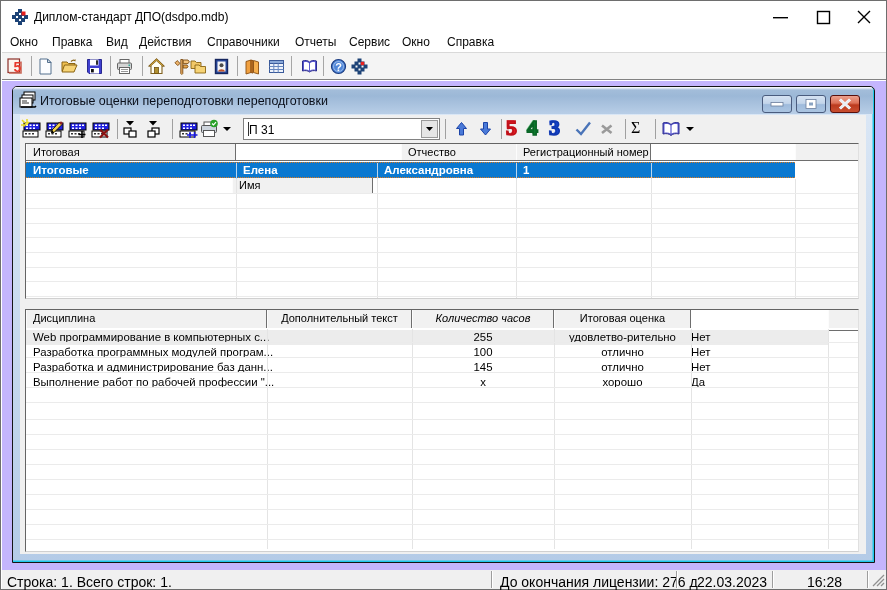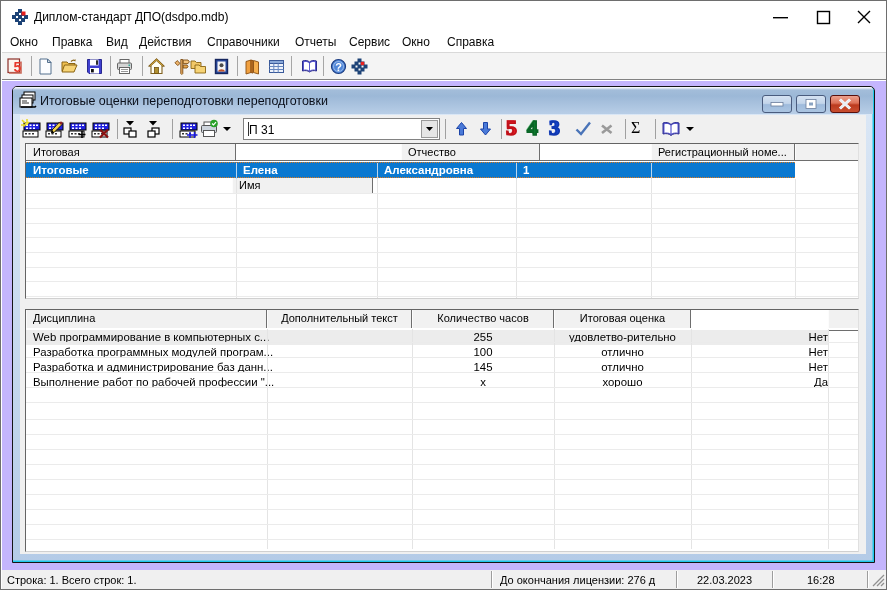--- a/index.html
+++ b/index.html
@@ -48,41 +48,41 @@
 .msep { position:absolute; top:4px; width:1px; height:20px; background:#a0a0a0; }
 .d543 { top:0px; font-size:22px; font-weight:bold; font-family:"Liberation Serif",serif; }
 
 
 #combo { position:absolute; left:223px; top:3px; width:197px; height:22px; background:#fff;
   border:1px solid #828282; }
 .g2row { position:absolute; left:0; width:802px; height:15px; font-size:11.4px; color:#000; white-space:nowrap; }
 .g2row .c1 { position:absolute; left:7px; top:1px; }
 .g2row .c2 { position:absolute; left:386px; width:142px; top:1px; text-align:center; }
 .g2row .c3 { position:absolute; left:528px; width:137px; top:1px; text-align:center; }
-.g2row .c4 { position:absolute; left:665px; width:137px; top:1px; text-align:right; }
+.g2row .c4 { position:absolute; left:665px; width:137px; top:1px; text-align:left; }
 #combo-text { position:absolute; left:5px; top:4px; font-size:12px; color:#000; }
 #combo-btn { position:absolute; right:1px; top:1px; width:17px; height:18px; background:#e6e6e6;
   border:1px solid #9a9a9a; }
 
 
 .gridbox { position:absolute; left:5px; width:834px; background:#fff;
   border-top:1px solid #646464; border-left:1px solid #646464;
   border-right:1px solid #e0e0e0; border-bottom:1px solid #d0d0d0; }
 #grid1 { top:28px; height:156px; }
 #grid2 { top:194px; height:243px; }
 .hdrcell { position:absolute; top:0; background:#f1f1f1; color:#000; font-size:11px; white-space:nowrap; overflow:hidden;
   border-right:1px solid #6e6e6e; box-shadow:inset 1px 0 0 #fcfcfc; }
 .gline-v { position:absolute; width:1px; background:#e4e4e4; }
 .gline-h { position:absolute; height:1px; background:#ebebeb; }
 
 
 #statusbar { position:absolute; left:1px; top:569px; width:884px; height:19px; background:#f0f0f0; }
 .spanel-sep { position:absolute; top:1px; height:17px; width:2px;
   border-left:1px solid #9d9d9d; border-right:1px solid #fff; }
-.stext { position:absolute; top:4px; font-size:11px; color:#000; white-space:nowrap; }
+.stext { position:absolute; top:4px; font-size:14px; color:#000; white-space:nowrap; }
 </style>
 </head>
 <body>
 <div id="win">
 
   <div id="titlebar">
     <svg class="abs" style="left:10px; top:7px;" width="17" height="17" viewBox="0 0 17 17">
       <g fill="#1d4377">
         <rect x="6" y="0" width="4" height="4"></rect>
         <rect x="3" y="3" width="4" height="4"></rect>
@@ -375,22 +375,22 @@
       <div class="gridbox" id="grid1">
         <div class="hdrcell" style="left:0; width:210px; height:17px;">
               <span style="position:absolute; left:7px; top:2px;">Итоговая</span>
             </div>
         <div class="hdrcell" style="left:206px; width:141px; height:17px;margin-top:33px;">
               <span style="position:absolute; left:7px; top:2px;">Имя</span>
             </div>
         <div class="hdrcell" style="left:351px; width:139px; height:17px;margin-left:24px;">
               <span style="position:absolute; left:7px; top:2px;">Отчество</span>
             </div>
-        <div class="hdrcell" style="left:625px; width:144px; height:17px;">
-              <span style="position:absolute; left:7px; top:2px;">Регистрационный номе...</span>
+        <div class="hdrcell" style="left:490px; width:135px; height:17px;">
+              <span style="position:absolute; left:7px; top:2px;">Регистрационный номер</span>
             </div>
         <div class="hdrcell" style="left:769px; width:63px; height:17px; border-right:none;"></div>
         <div style="position:absolute; left:0; top:16px; width:832px; height:1px; background:#6e6e6e;"></div>
 
         <div style="position:absolute; left:0; top:18px; width:769px; height:16px; background:#0a78d0;
              border-top:1px dotted #e07818; border-bottom:1px dotted #e07818;">
           <span style="position:absolute; left:7px; top:1px; font-size:11.5px; font-weight:bold; color:#fff;">Итоговые</span>
           <span style="position:absolute; left:217px; top:1px; font-size:11.5px; font-weight:bold; color:#fff;">Елена</span>
           <span style="position:absolute; left:358px; top:1px; font-size:11.5px; font-weight:bold; color:#fff;">Александровна</span>
           <span style="position:absolute; left:497px; top:1px; font-size:11.5px; font-weight:bold; color:#fff;">1</span>
@@ -415,21 +415,21 @@
         <div class="gline-h" style="left:0; top:152px; width:832px;"></div>
       </div>
 
       <div class="gridbox" id="grid2">
         <div class="hdrcell" style="left:0; width:241px; height:18px;">
               <span style="position:absolute; left:7px; top:2px;">Дисциплина</span>
             </div>
         <div class="hdrcell" style="left:241px; width:145px; height:18px; text-align:center;">
               <span style="position:absolute; left:0; width:145px; top:2px;">Дополнительный текст</span>
             </div>
-        <div class="hdrcell" style="left:386px; width:142px; height:18px;">
+        <div class="hdrcell" style="left:386px; width:142px; height:18px;font-style:italic;">
               <span style="position:absolute; left:0; width:142px; top:2px; text-align:center;">Количество часов</span>
             </div>
         <div class="hdrcell" style="left:528px; width:137px; height:18px;">
               <span style="position:absolute; left:0; width:137px; top:2px; text-align:center;">Итоговая оценка</span>
             </div>
         <div class="hdrcell" style="left:802px; width:30px; height:18px; border-right:none;"></div>
         <div style="position:absolute; left:0; top:20px; width:832px; height:1px; background:#6e6e6e;"></div>
         <div class="g2row" style="top:20px; background:#ececec;">
           <span class="c1">Web программирование в компьютерных с...</span>
           <span class="c2">255</span>

